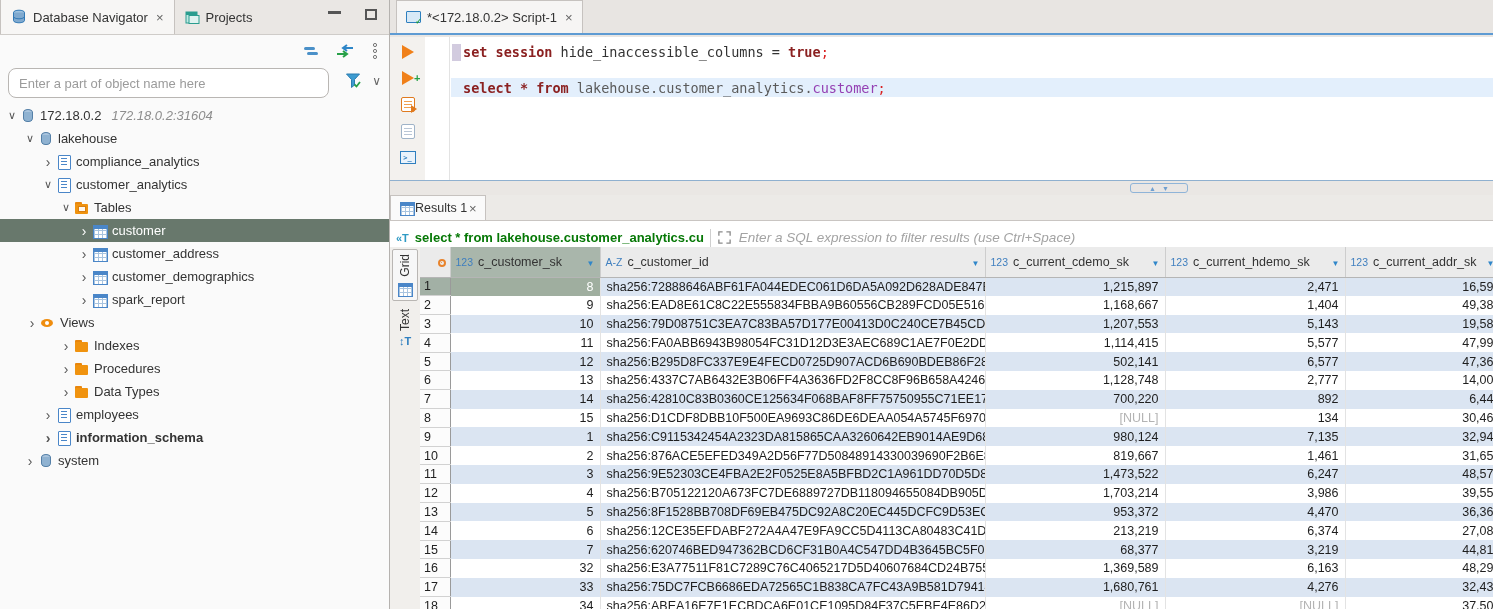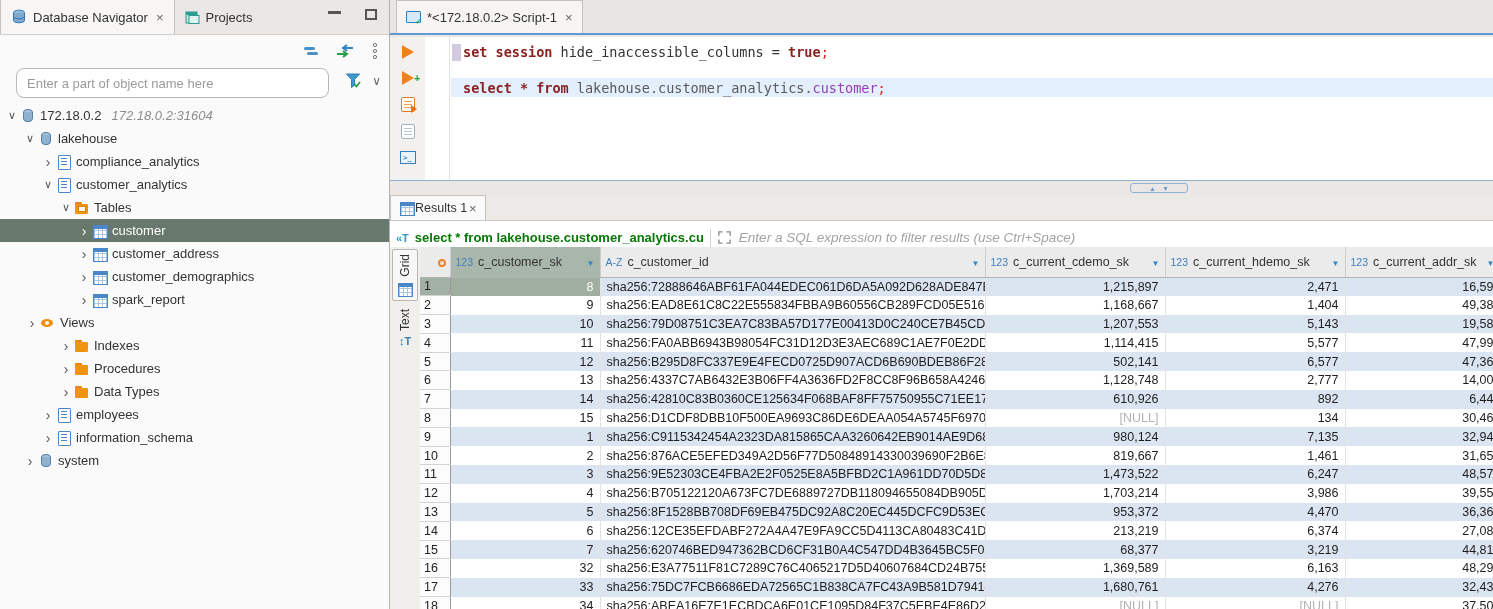--- a/index.html
+++ b/index.html
@@ -13,21 +13,21 @@
   .tab { display:flex; align-items:center; gap:6px; padding:0 10px; font-size:13px; color:#333; }
   .tab.sel { background:#f7f6f5; border-right:1px solid #c6c2bf; border-left:1px solid #c6c2bf; }
   .close-x { color:#666; font-size:13px; margin-left:2px; cursor:pointer; }
   .close-x::before { content:"×"; }
   .winbtns { position:absolute; right:12px; top:9px; display:flex; gap:24px; }
   .minbtn { width:13px; height:3px; background:#555; margin-top:2px; }
   .maxbtn { width:12px; height:11px; border:2px solid #555; }
 
   .nav-toolbar { position:absolute; top:42px; right:10px; display:flex; gap:16px; align-items:center; }
 
-  .filter-wrap { position:absolute; top:68px; left:16px; right:60px; }
+  .filter-wrap { position:absolute; top:68px; left:8px; right:60px; }
   .filter-input { width:100%; height:30px; border:1px solid #b9b6b3; border-radius:8px; padding:0 10px; font-size:13px; color:#333; background:#fff; outline:none; font-family:"Liberation Sans",sans-serif; }
   .filter-input::placeholder { color:#9b9b9b; }
   .filter-icons { position:absolute; top:72px; right:8px; display:flex; gap:10px; align-items:center; }
   .chev::before { content:"∨"; color:#666; font-size:12px; }
 
   #tree { position:absolute; top:104px; left:0; right:0; bottom:0; }
   .tree-row { height:23px; display:flex; align-items:center; white-space:nowrap; cursor:default; }
   .tree-row.selected { background:#68786c; color:#fff; }
   .tree-row.selected .tree-suffix { color:#e0e0e0; }
   .expander { width:16px; flex:none; text-align:center; color:#555; font-size:11px; }
@@ -290,21 +290,21 @@
         <span class="tree-suffix"></span>
       </div>
 
       <div class="tree-row" data-exp="closed" style="padding-left: 40px;">
         <span class="expander"></span>
         <span class="icon" data-icon="schema"><span class="badge"></span></span>
         <span class="tree-label">employees</span>
         <span class="tree-suffix"></span>
       </div>
 
-      <div class="tree-row" data-exp="closed" style="padding-left: 40px;">
+      <div class="tree-row" data-exp="closed" style="padding-left: 40px; font-weight: bold;">
         <span class="expander"></span>
         <span class="icon" data-icon="schema"><span class="badge"></span></span>
         <span class="tree-label">information_schema</span>
         <span class="tree-suffix"></span>
       </div>
 
       <div class="tree-row" data-exp="closed" style="padding-left: 22px;">
         <span class="expander"></span>
         <span class="icon" data-icon="database"><span class="badge"></span></span>
         <span class="tree-label">system</span>
@@ -473,21 +473,21 @@
               <td class="c-id">sha256:4337C7AB6432E3B06FF4A3636FD2F8CC8F96B658A42466AE</td>
               <td class="c-num">1,128,748</td>
               <td class="c-num">2,777</td>
               <td class="c-num">14,00</td>
             </tr>
 
             <tr class="grid-row">
               <td class="rownum">7</td>
               <td class="c-sk">14</td>
               <td class="c-id">sha256:42810C83B0360CE125634F068BAF8FF75750955C71EE174440</td>
-              <td class="c-num">610,926</td>
+              <td class="c-num">700,220</td>
               <td class="c-num">892</td>
               <td class="c-num">6,44</td>
             </tr>
 
             <tr class="grid-row">
               <td class="rownum">8</td>
               <td class="c-sk">15</td>
               <td class="c-id">sha256:D1CDF8DBB10F500EA9693C86DE6DEAA054A5745F6970EA3</td>
               <td class="c-num null-val">[NULL]</td>
               <td class="c-num">134</td>

